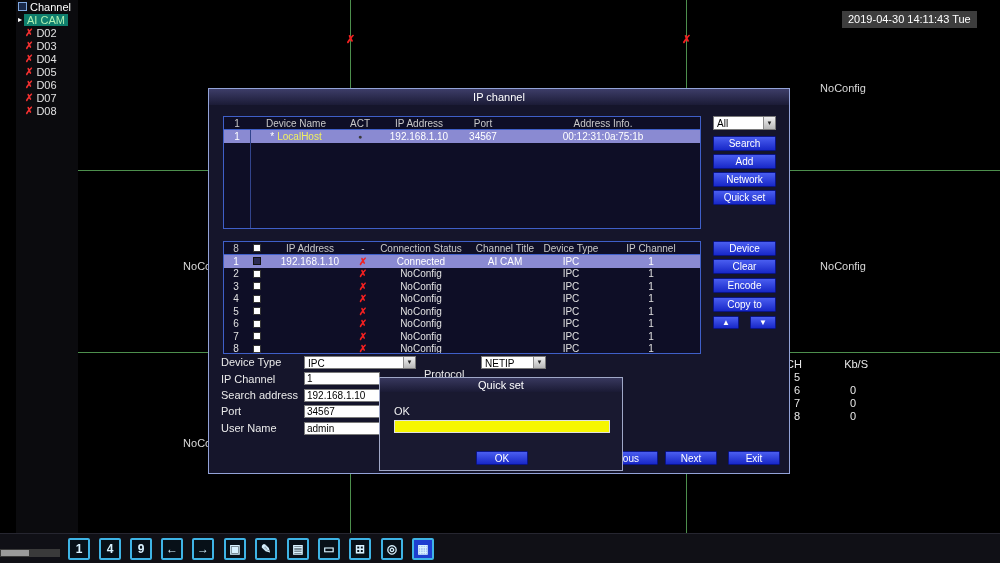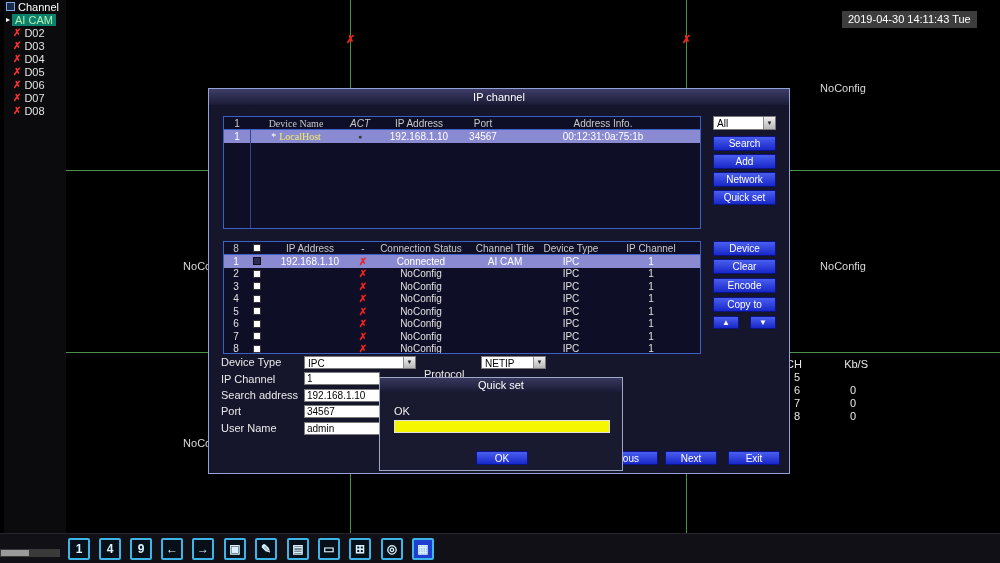--- a/index.html
+++ b/index.html
@@ -9,21 +9,21 @@
     font-family:"Liberation Sans", sans-serif;
     overflow: hidden; color:#ddd;
   }
   
   .vline { position:absolute; top:0; width:1px; height:533px; background:#4d8f4d; z-index:1; }
   .hline { position:absolute; left:62px; right:0; height:1px; background:#4d8f4d; z-index:1; }
   .nocfg { position:absolute; color:#d8d8d8; font-size:11px; transform:translateX(-50%); z-index:1; }
   .vx { position:absolute; color:#f22020; font-weight:bold; font-size:11px; z-index:1; }
 
   
-  .sidebar { position:absolute; left:4px; top:0; width:62px; height:533px; background:#0b0b0e; z-index:2; font-size:11px; }
+  .sidebar { position:absolute; left:16px; top:0; width:62px; height:533px; background:#0b0b0e; z-index:2; font-size:11px; }
   .sb-header { display:flex; align-items:center; gap:3px; height:13px; padding-left:2px; color:#fff; }
   .sb-win-icon { width:9px; height:9px; border:1px solid #7fa8e0; background:#1a2a4a; }
   .sb-sel { display:flex; align-items:center; height:13px; }
   .sb-sel .arrow { color:#fff; font-size:8px; padding:0 2px; }
   .sb-sel .hl { background:#0f7f6d; color:#aef0b2; padding:0 3px; }
   .sb-item { display:flex; align-items:center; height:13px; padding-left:9px; color:#e2e2e2; cursor:pointer; }
   .sb-item .x { color:#f03030; font-weight:bold; font-size:10px; margin-right:3px; }
 
   .timestamp { position:absolute; top:11px; left:842px; background:#3d3d3d; color:#fff; font-size:11px; line-height:17px; padding:0 6px; z-index:2; }
 
@@ -41,21 +41,21 @@
 
   .tbl { position:absolute; left:14px; width:478px; background:#0e0e26; border:1px solid #3f5fc8; overflow:hidden; }
   #dev-table { top:27px; height:113px; }
   #chan-table { top:152px; height:113px; }
   .thead { display:flex; height:13px; align-items:center; color:#c9c9c9; font-size:10px; border-bottom:1px solid #3f5fc8; }
   .thead span { text-align:center; overflow:hidden; white-space:nowrap; }
   .trow, .crow { display:flex; align-items:center; font-size:10px; color:#e0e0e0; cursor:default; }
   .trow { height:13px; }
   .crow { height:12.5px; }
   .trow.sel, .crow.sel { background:#8a8ad2; color:#fff; }
-  .d1{width:26px; text-align:center;} .d2{width:92px; text-align:center;font-family:Liberation Serif, serif;} .d3{width:36px; text-align:center;font-style:italic;}
+  .d1{width:26px; text-align:center;} .d2{width:92px; text-align:center;} .d3{width:36px; text-align:center;}
   .d4{width:82px; text-align:center;} .d5{width:46px; text-align:center;} .d6{flex:1; text-align:center;}
   .dev-sep { position:absolute; left:26px; top:13px; bottom:0; width:1px; background:#32448c; }
   .dev-name { display:flex; align-items:center; justify-content:center; gap:3px; }
   .localhost { color:#f0f060; }
   .act-dot { color:#3a3a3a; font-size:7px; }
   .c1{width:24px; text-align:center;} .c2{width:18px; display:flex; justify-content:center;}
   .c3{width:88px; text-align:center;} .c4{width:18px; text-align:center;}
   .c5{width:98px; text-align:center;} .c6{width:70px; text-align:center;}
   .c7{width:62px; text-align:center;} .c8{flex:1; text-align:center;}
   .redx { color:#f22020; font-weight:bold; }

